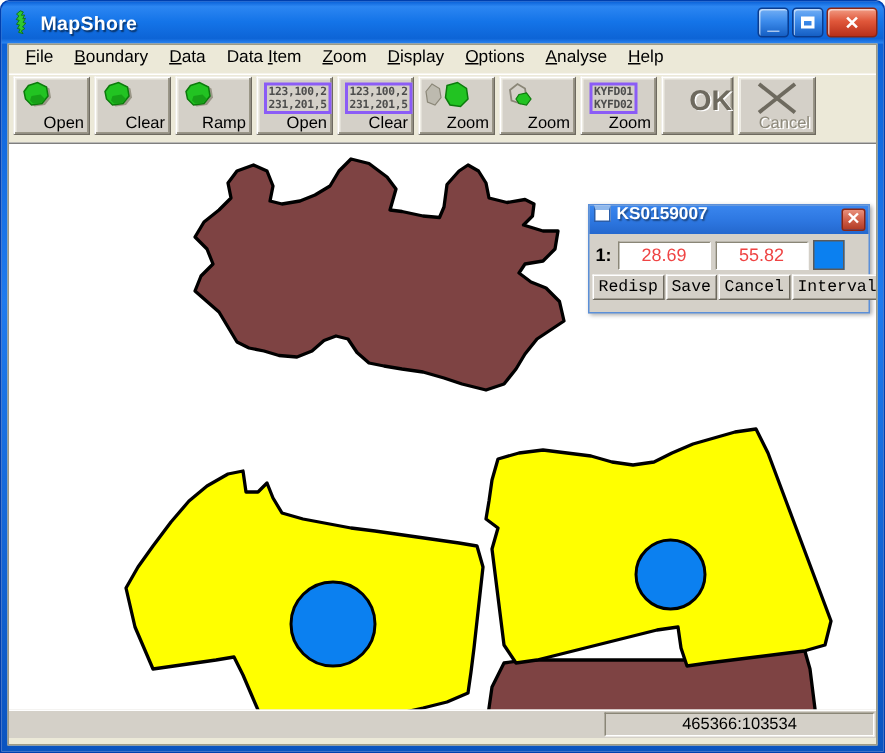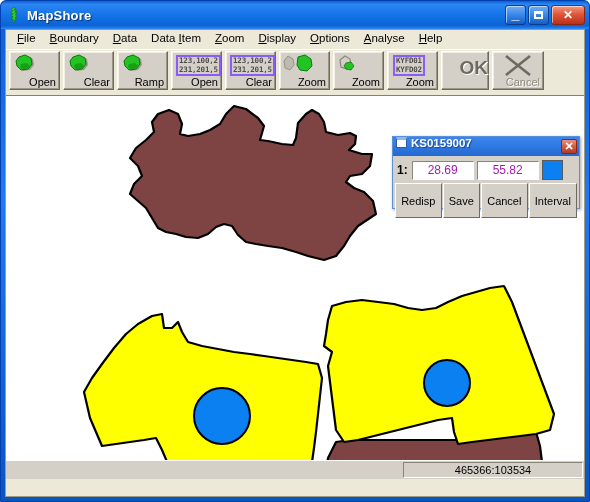--- a/index.html
+++ b/index.html
@@ -164,21 +164,21 @@
     border-left: 1px solid #ffffff;
     border-right: 1px solid #8A8677;
   }
   #splitter .bar.b1 { left: 2px; }
   #splitter .bar.b2 { left: 7px; }
   #map-svg { position: absolute; left: 0; top: 0; }
 
   
   #statusbar {
     position: absolute;
-    left: 0; right: 0; bottom: 17px; height: 18px;
+    left: 0; right: 0; bottom: 4px; height: 18px;
     background: #D4D0C8;
     border-top: 1px solid #FFFFFF;
     display: flex; justify-content: flex-end; align-items: center;
   }
   #status-panel {
     height: 16px; min-width: 180px;
     margin-right: 1px;
     border: 1px solid #8A8677;
     border-right-color: #FFFFFF; border-bottom-color: #FFFFFF;
     box-sizing: border-box;
@@ -235,43 +235,44 @@
     box-sizing: border-box;
   }
   #fd-index { font-size: 12px; font-weight: bold; color:#000; margin-right: 4px; }
   .fd-field {
     width: 62px; height: 19px;
     background: #FFFFFF;
     border: 1px solid #8A8677;
     border-right-color:#FFFFFF; border-bottom-color:#FFFFFF;
     box-sizing: border-box;
     display:flex; align-items:center; justify-content:center;
-    font-size: 12px; color: #a21caf;
+    font-size: 12px; color: #ef4444;
     margin-right: 3px;
   }
   #fd-swatch {
     width: 21px; height: 20px;
     border: 1px solid #5A5A5A;
     box-sizing: border-box;
   }
   #fd-btnrow {
     display: flex; padding: 1px 2px 0 2px; gap: 1px;
   }
   .fd-btn {
-    height: 35px;
+    height: 17px;
     background: #D4D0C8;
     border: 1px solid #FFFFFF;
     border-right-color: #6E6A5F;
     border-bottom-color: #6E6A5F;
     box-sizing: border-box;
     font-size: 11px; color: #000;
     display:flex; align-items:center; justify-content:center;
     padding: 0 3px;
     flex: 1 1 auto;
     white-space: nowrap;
+    font-family: Liberation Mono, monospace;
   }
 </style>
 </head>
 <body>
 
 <div id="app-window">
 
   <div id="titlebar">
     <div id="app-icon">
       <svg width="18" height="18" viewBox="0 0 18 18">

